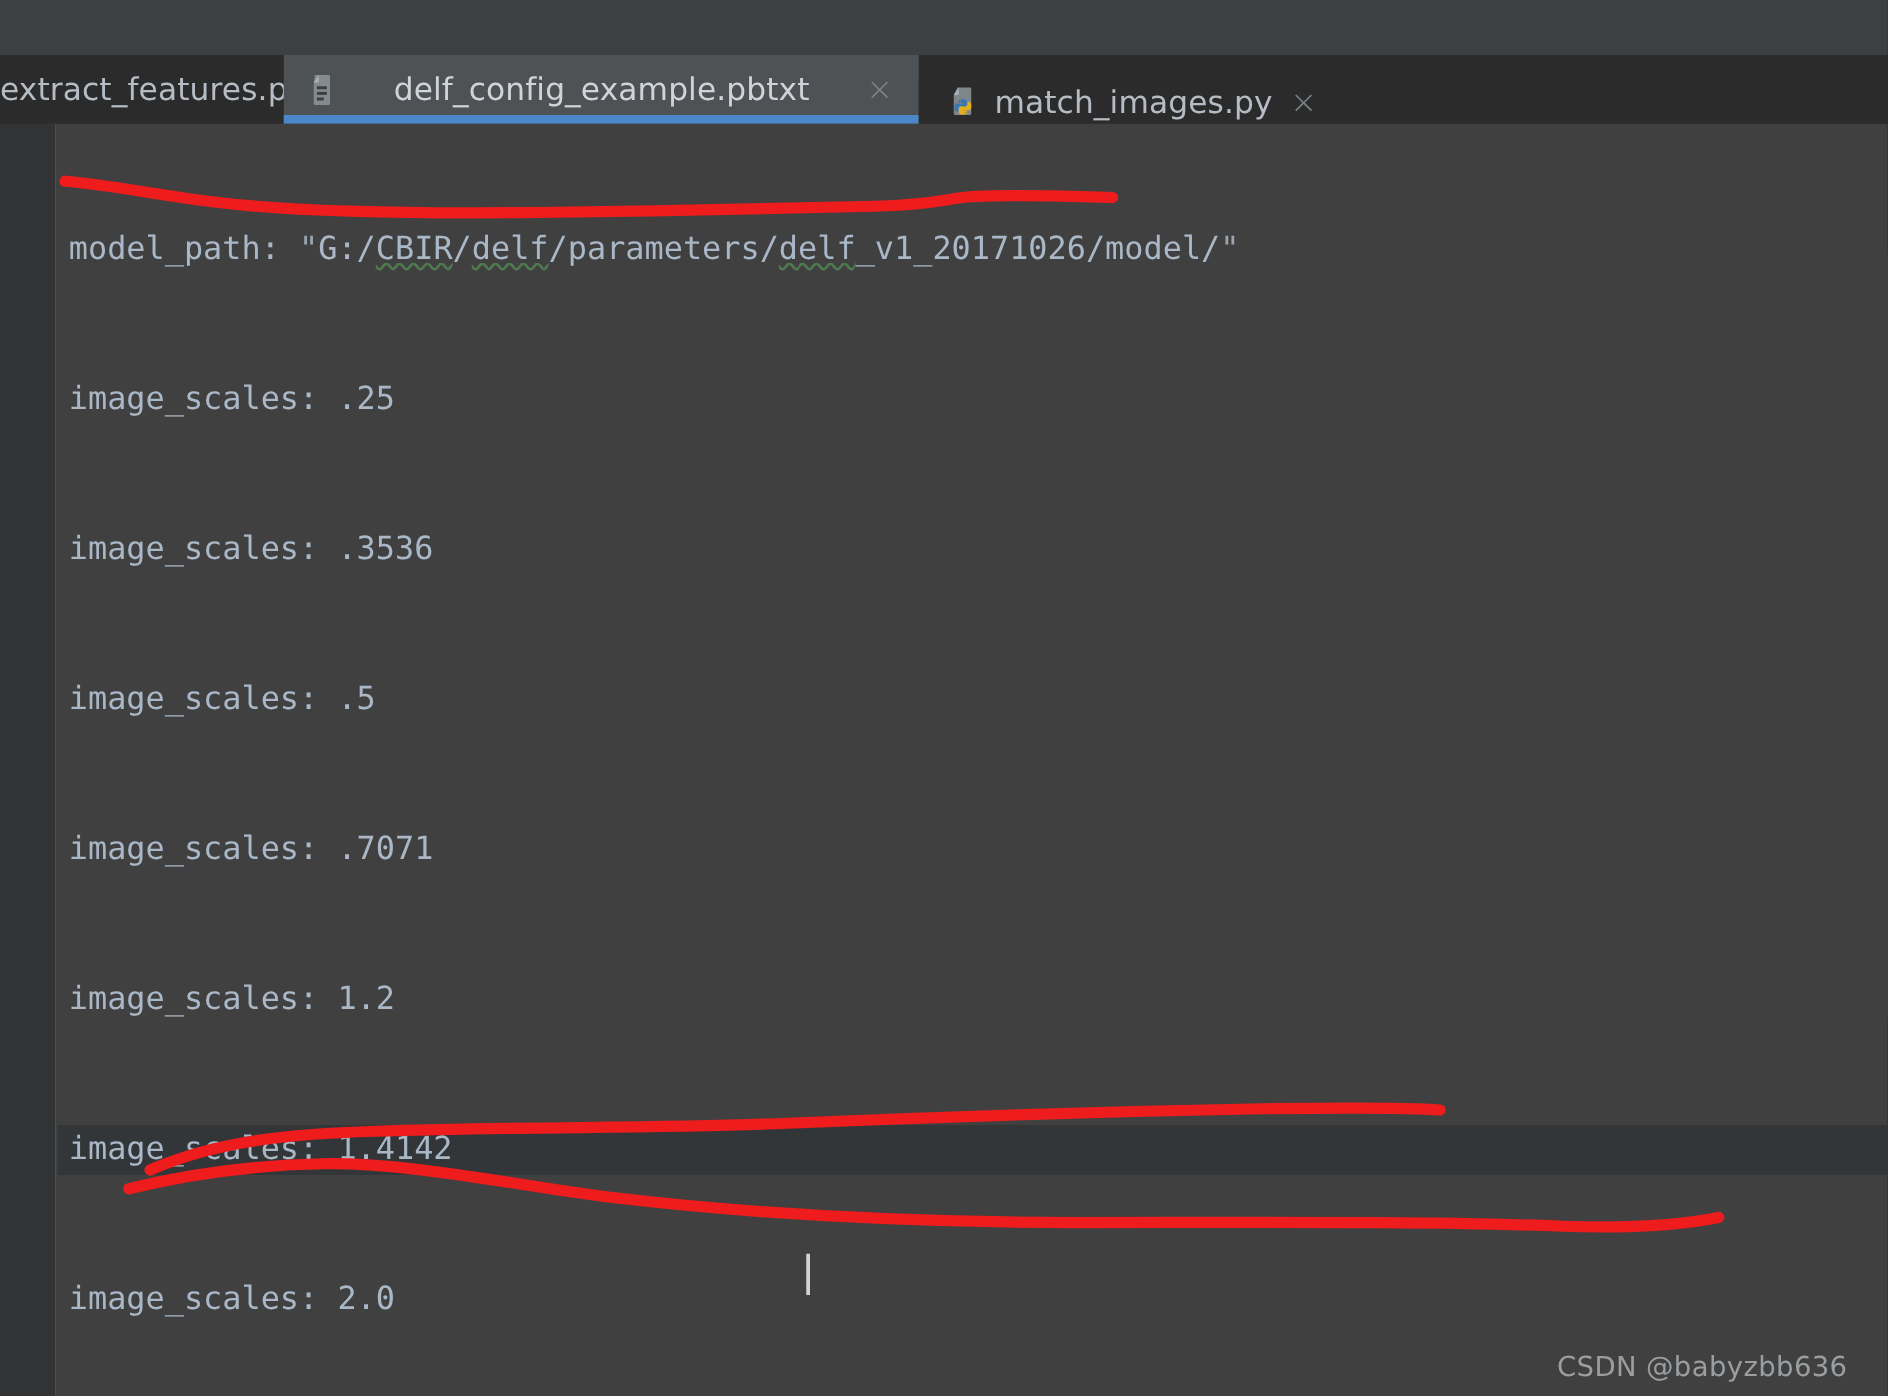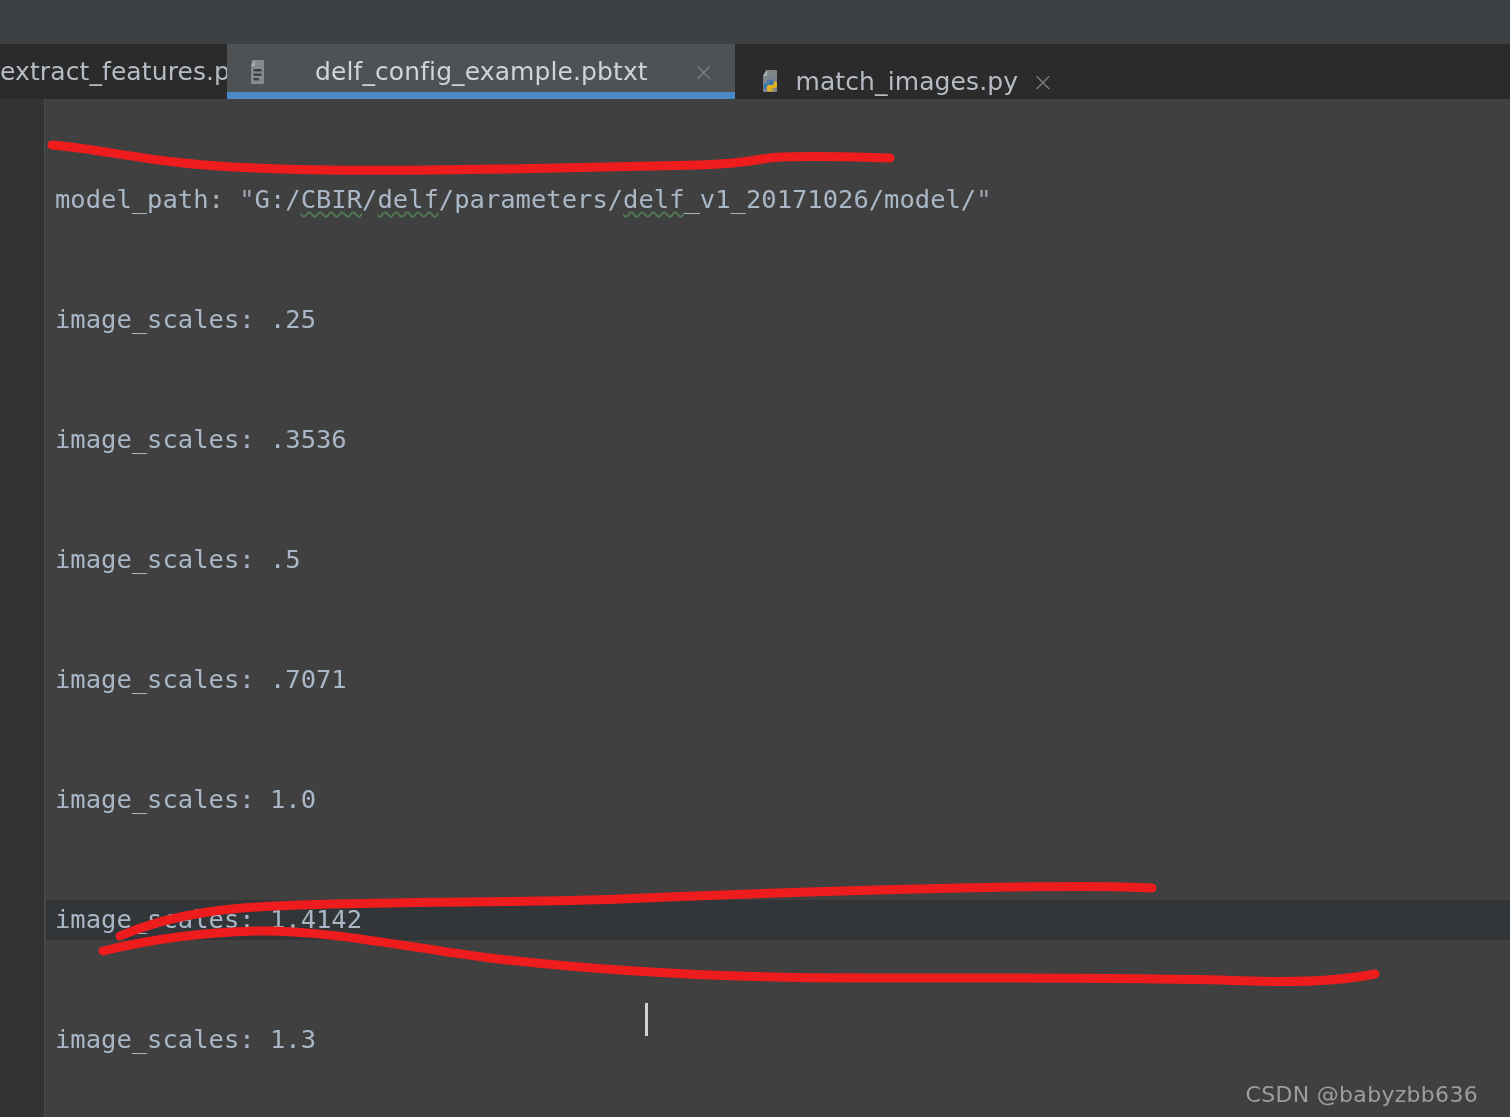--- a/index.html
+++ b/index.html
@@ -167,23 +167,23 @@
 <div id="editor">
   <div id="gutter"></div>
   <div id="current-line"></div>
 
   <div id="code">
     <div class="line"><span>model_path: </span><span class="q">"</span><span>G:/</span><span class="sq">CBIR</span><span>/</span><span class="sq">delf</span><span>/parameters/</span><span class="sq">delf</span><span>_v1_20171026/model/</span><span class="q">"</span></div>
     <div class="line">image_scales: .25</div>
     <div class="line">image_scales: .3536</div>
     <div class="line">image_scales: .5</div>
     <div class="line">image_scales: .7071</div>
-    <div class="line">image_scales: 1.0</div>
+    <div class="line">image_scales: 1.2</div>
     <div class="line">image_scales: 1.4142</div>
-    <div class="line">image_scales: 1.3</div>
+    <div class="line">image_scales: 2.0</div>
     
     
     
     
     
     
     
     
     
     

